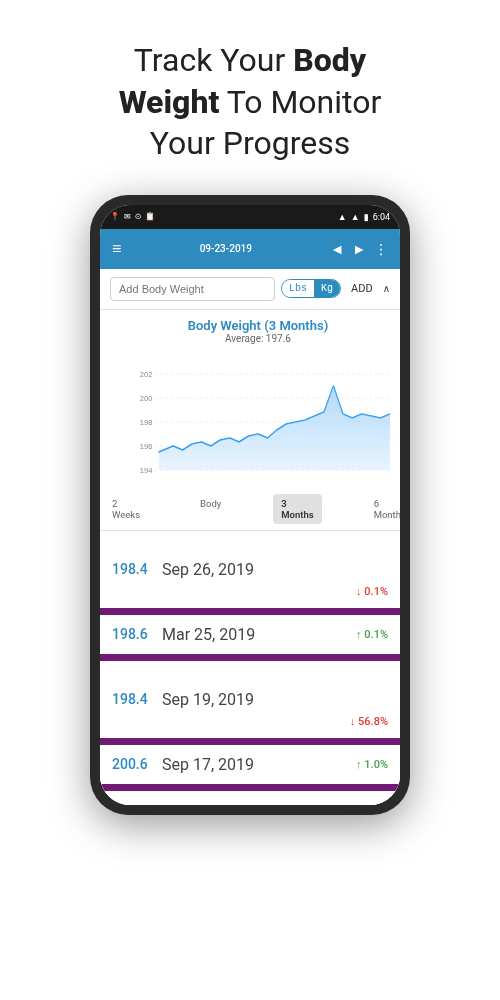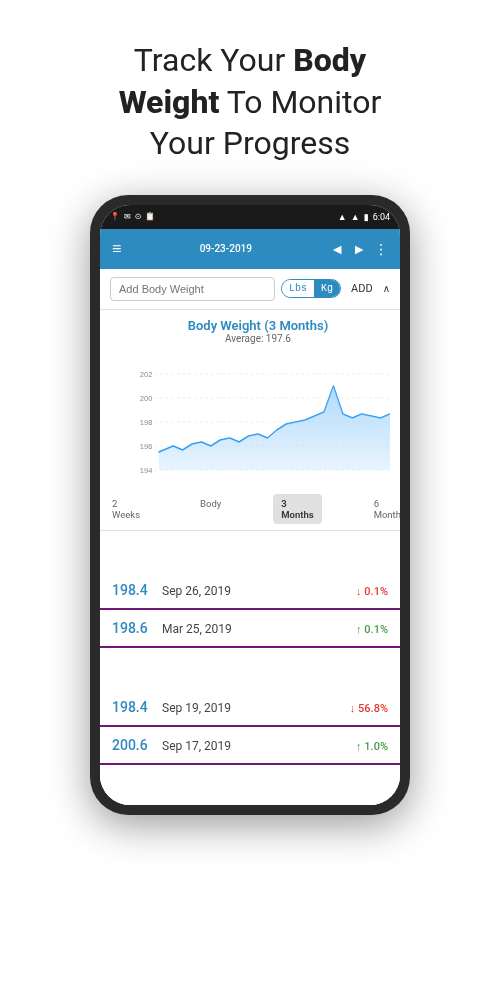--- a/index.html
+++ b/index.html
@@ -212,33 +212,33 @@
     }
 
     
     .weight-list {
       flex: 1;
       overflow: hidden;
       background: white;
     }
     .weight-row {
       display: flex;
-      align-items: flex-end;
+      align-items: center;
       padding: 10px 12px;
-      border-bottom: 2px solid #701a75;
+      border-bottom: 7px solid #701a75;
     }
     .weight-value {
       font-size: 14px;
       font-weight: 500;
       color: #2e8bc0;
       width: 50px;
     }
     .weight-date {
       flex: 1;
-      font-size: 12px;
+      font-size: 16px;
       color: #444;
     }
     .weight-change {
       font-size: 11px;
       font-weight: 500;
     }
     .weight-change.up { color: #e53935; margin-top: 44px; }
     .weight-change.down { color: #43a047; }
 
     svg text {

